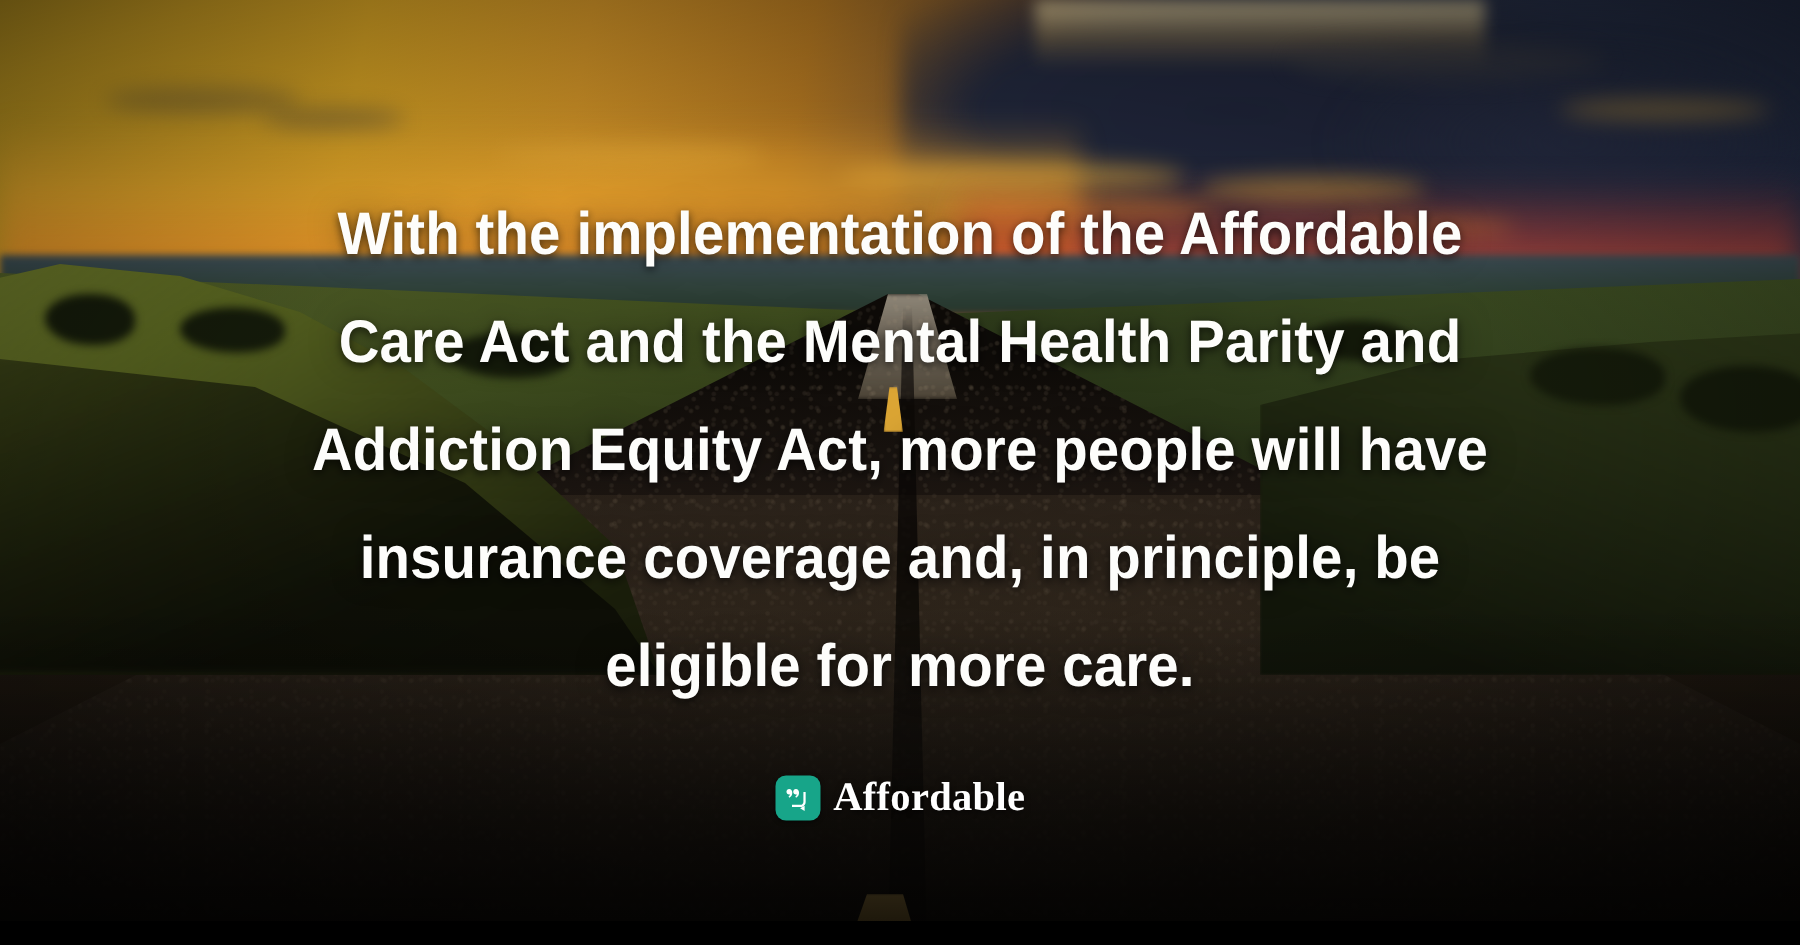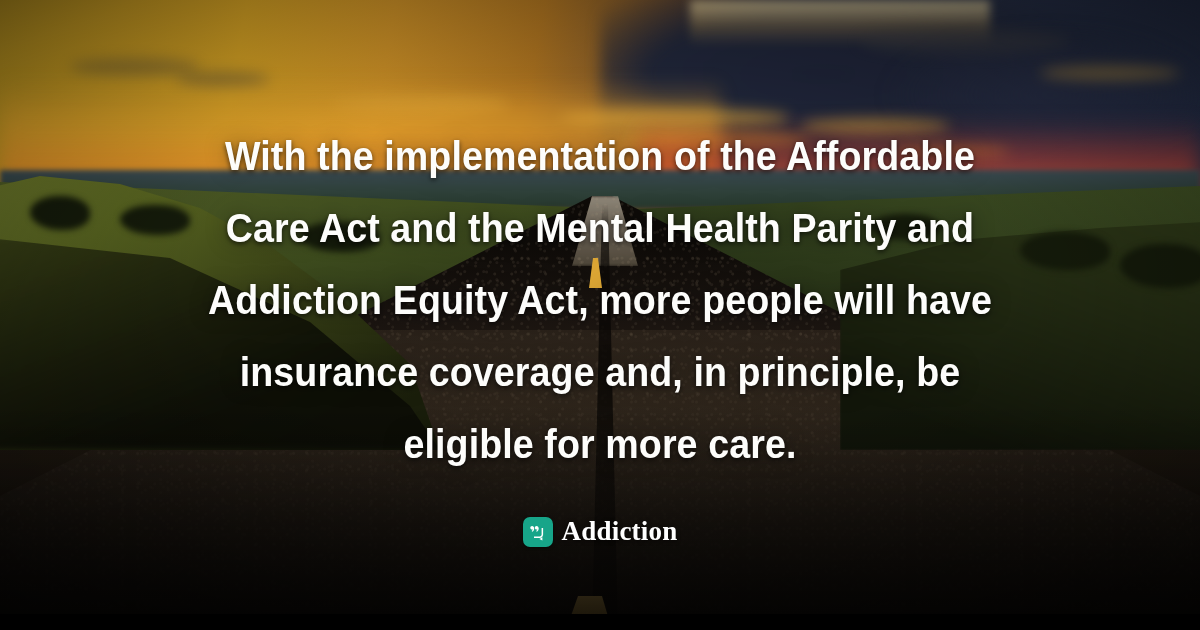--- a/index.html
+++ b/index.html
@@ -289,17 +289,17 @@
 
     <div class="logo">
       <span class="logo-mark">
         <svg width="20" height="20" viewBox="0 0 20 20" aria-hidden="true">
           <path d="M4.1 4.0c-1.0 0-1.8.8-1.8 1.8S3.1 7.6 4.1 7.6c.25 0 .48-.05.69-.14-.12.62-.5 1.14-1.1 1.5l.52.9c1.3-.72 2.0-1.86 2.0-3.35 0-1.52-.86-2.51-2.11-2.51z" fill="#ffffff"></path>
           <path d="M8.6 4.0c-1.0 0-1.8.8-1.8 1.8s.8 1.8 1.8 1.8c.25 0 .48-.05.69-.14-.12.62-.5 1.14-1.1 1.5l.52.9c1.3-.72 2.0-1.86 2.0-3.35 0-1.52-.86-2.51-2.11-2.51z" fill="#ffffff"></path>
           <path d="M13.6 6.0h1.5v6.6c0 1.9-1.5 3.4-3.4 3.4H6.0v-1.5h5.7c1.05 0 1.9-.85 1.9-1.9z" fill="#ffffff"></path>
           <path d="M11.4 16.9l3.0-1.7v3.4z" fill="#ffffff"></path>
         </svg>
       </span>
-      <span class="logo-text">Addiction</span>
+      <span class="logo-text">Affordable</span>
     </div>
 
   </div>
 </div>
 
 </body></html>

